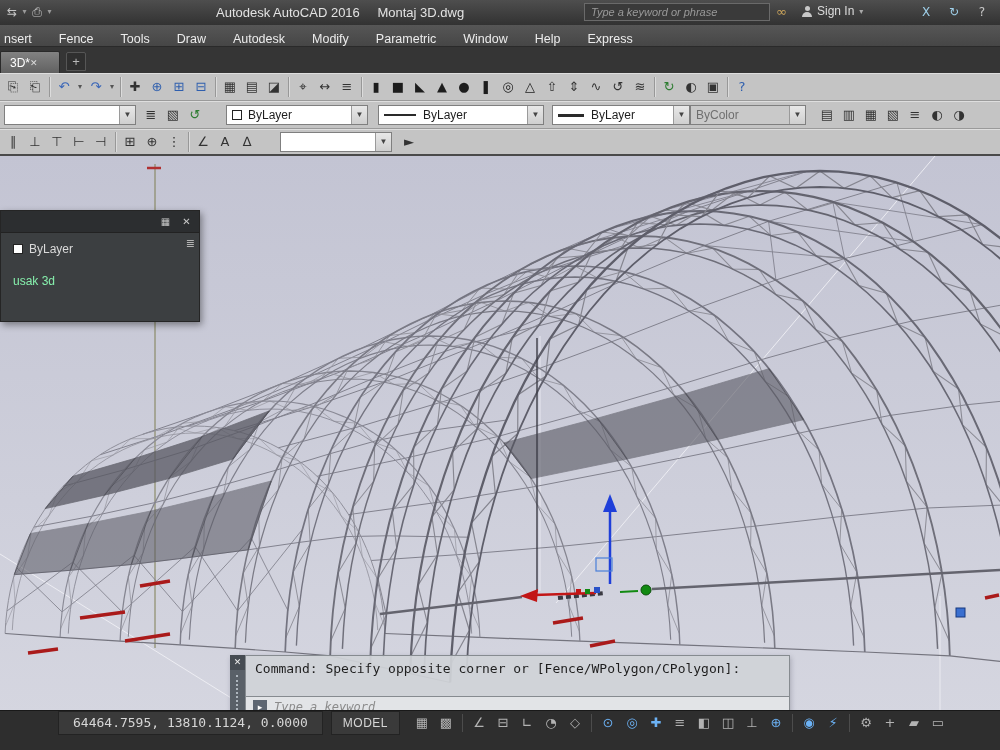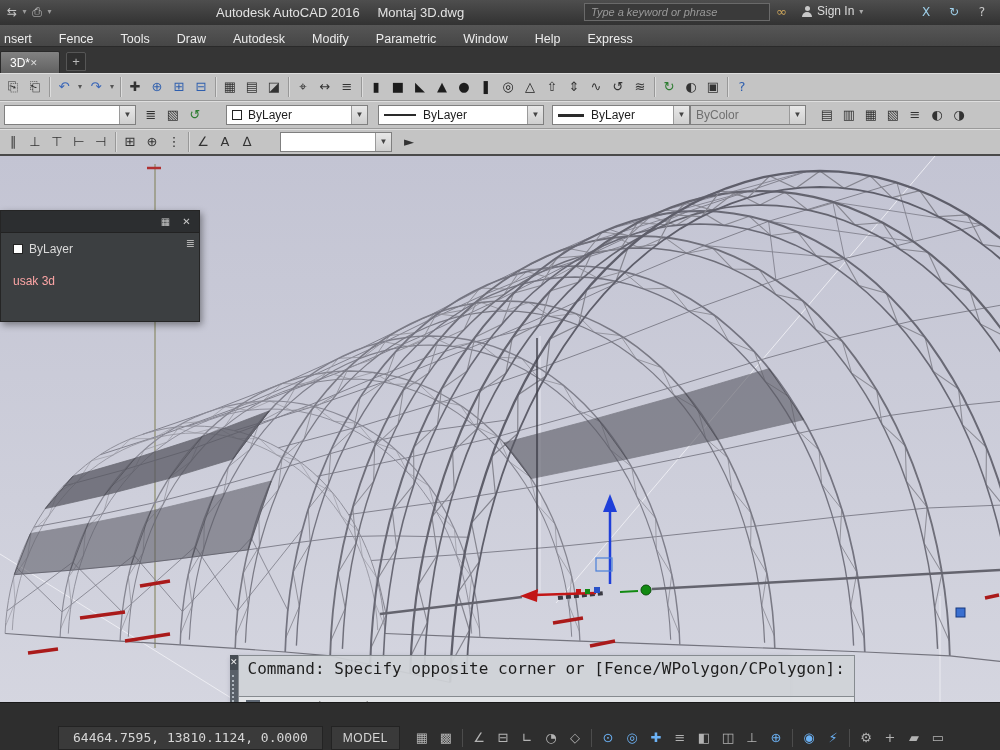--- a/index.html
+++ b/index.html
@@ -53,35 +53,35 @@
   
   .viewport{position:absolute;top:156px;left:0;width:1000px;height:562px;overflow:hidden;background:#cdced9}
   #cad-svg{position:absolute;left:0;top:0;width:1000px;height:562px}
 
   
   .palette{position:absolute;left:0;top:54px;width:200px;height:112px;background:#3c3f41;border:1px solid #252525;box-shadow:2px 3px 7px rgba(0,0,0,.4)}
   .palette-header{height:22px;background:#2c2e30;display:flex;align-items:center;justify-content:flex-end;gap:6px;padding:0 5px;border-bottom:1px solid #222}
   .ph-icon{width:15px;height:15px;color:#c9c9c9;font-size:10px;line-height:15px;text-align:center;font-family:"DejaVu Sans",sans-serif}
   .palette-menu{position:absolute;right:4px;top:26px;color:#b4b4b4;font-size:11px;font-family:"DejaVu Sans",sans-serif}
   .palette-row{display:flex;align-items:center;padding:9px 0 0 12px;color:#dadada;font-size:12px}
-  .palette-row.second{padding-top:18px;color:#fca5a5}
+  .palette-row.second{padding-top:18px;color:#86efac}
 
   
   .cmdwin{position:absolute;left:230px;top:499px;width:560px;height:63px;display:flex;font-family:"DejaVu Sans Mono",monospace;box-shadow:1px 2px 5px rgba(40,40,60,.25)}
   .cmd-grip{width:15px;background:#596068;display:flex;flex-direction:column;align-items:center}
   .cmd-grip .x{height:15px;width:100%;font-size:9px;line-height:15px;background:#464c53;color:#eee;text-align:center;font-family:"DejaVu Sans",sans-serif}
   .grip-dots{flex:1;width:4px;margin-top:5px;border-left:2px dotted #aeb6be}
   .cmd-main{flex:1;display:flex;flex-direction:column}
-  .cmd-hist{flex:1;background:rgba(208,211,215,.93);border:1px solid #868b90;border-bottom:none;padding:4px 9px 0;font-size:16px;color:#1e1e1e;line-height:18px;white-space:nowrap;overflow:hidden}
+  .cmd-hist{flex:1;background:rgba(208,211,215,.93);border:1px solid #868b90;border-bottom:none;padding:4px 9px 0;font-size:13px;color:#1e1e1e;line-height:18px;white-space:nowrap;overflow:hidden}
   .cmd-input{height:22px;background:rgba(226,228,231,.97);border:1px solid #868b90;display:flex;align-items:center;padding:0 7px;gap:7px}
   .cmd-prompt-box{width:14px;height:14px;background:#5d6672;color:#fff;font-size:9px;line-height:14px;text-align:center;flex:none;font-family:"DejaVu Sans",sans-serif}
   .cmd-placeholder{font-style:italic;color:#8b8b8b;font-size:12px;white-space:nowrap}
 
   
-  .statusbar{position:absolute;bottom:0;left:0;right:0;height:48px;background:#2e2e2e;border-top:1px solid #191919;display:flex;align-items:flex-end}
+  .statusbar{position:absolute;bottom:0;left:0;right:0;height:40px;background:#2e2e2e;border-top:1px solid #191919;display:flex;align-items:flex-start}
   .coords{margin-left:58px;height:24px;padding:0 14px;background:#3a3a3a;border:1px solid #232323;color:#d6d6d6;font-family:"DejaVu Sans Mono",monospace;font-size:13px;line-height:22px;white-space:nowrap}
   .model-btn{margin-left:8px;height:24px;padding:0 11px;background:#3a3a3a;border:1px solid #232323;color:#d6d6d6;font-size:12px;line-height:22px;letter-spacing:.5px}
   .sb-icons{display:flex;align-items:center;margin-left:10px}
   .sbtn{min-width:24px;height:24px;line-height:24px;text-align:center;font-size:13px;color:#b3b3b3;font-family:"DejaVu Sans",sans-serif;cursor:default}
   .sbsep{width:1px;height:18px;background:#4c4c4c;margin:0 4px}
 </style>
 </head>
 <body>
 
 <div id="root">

